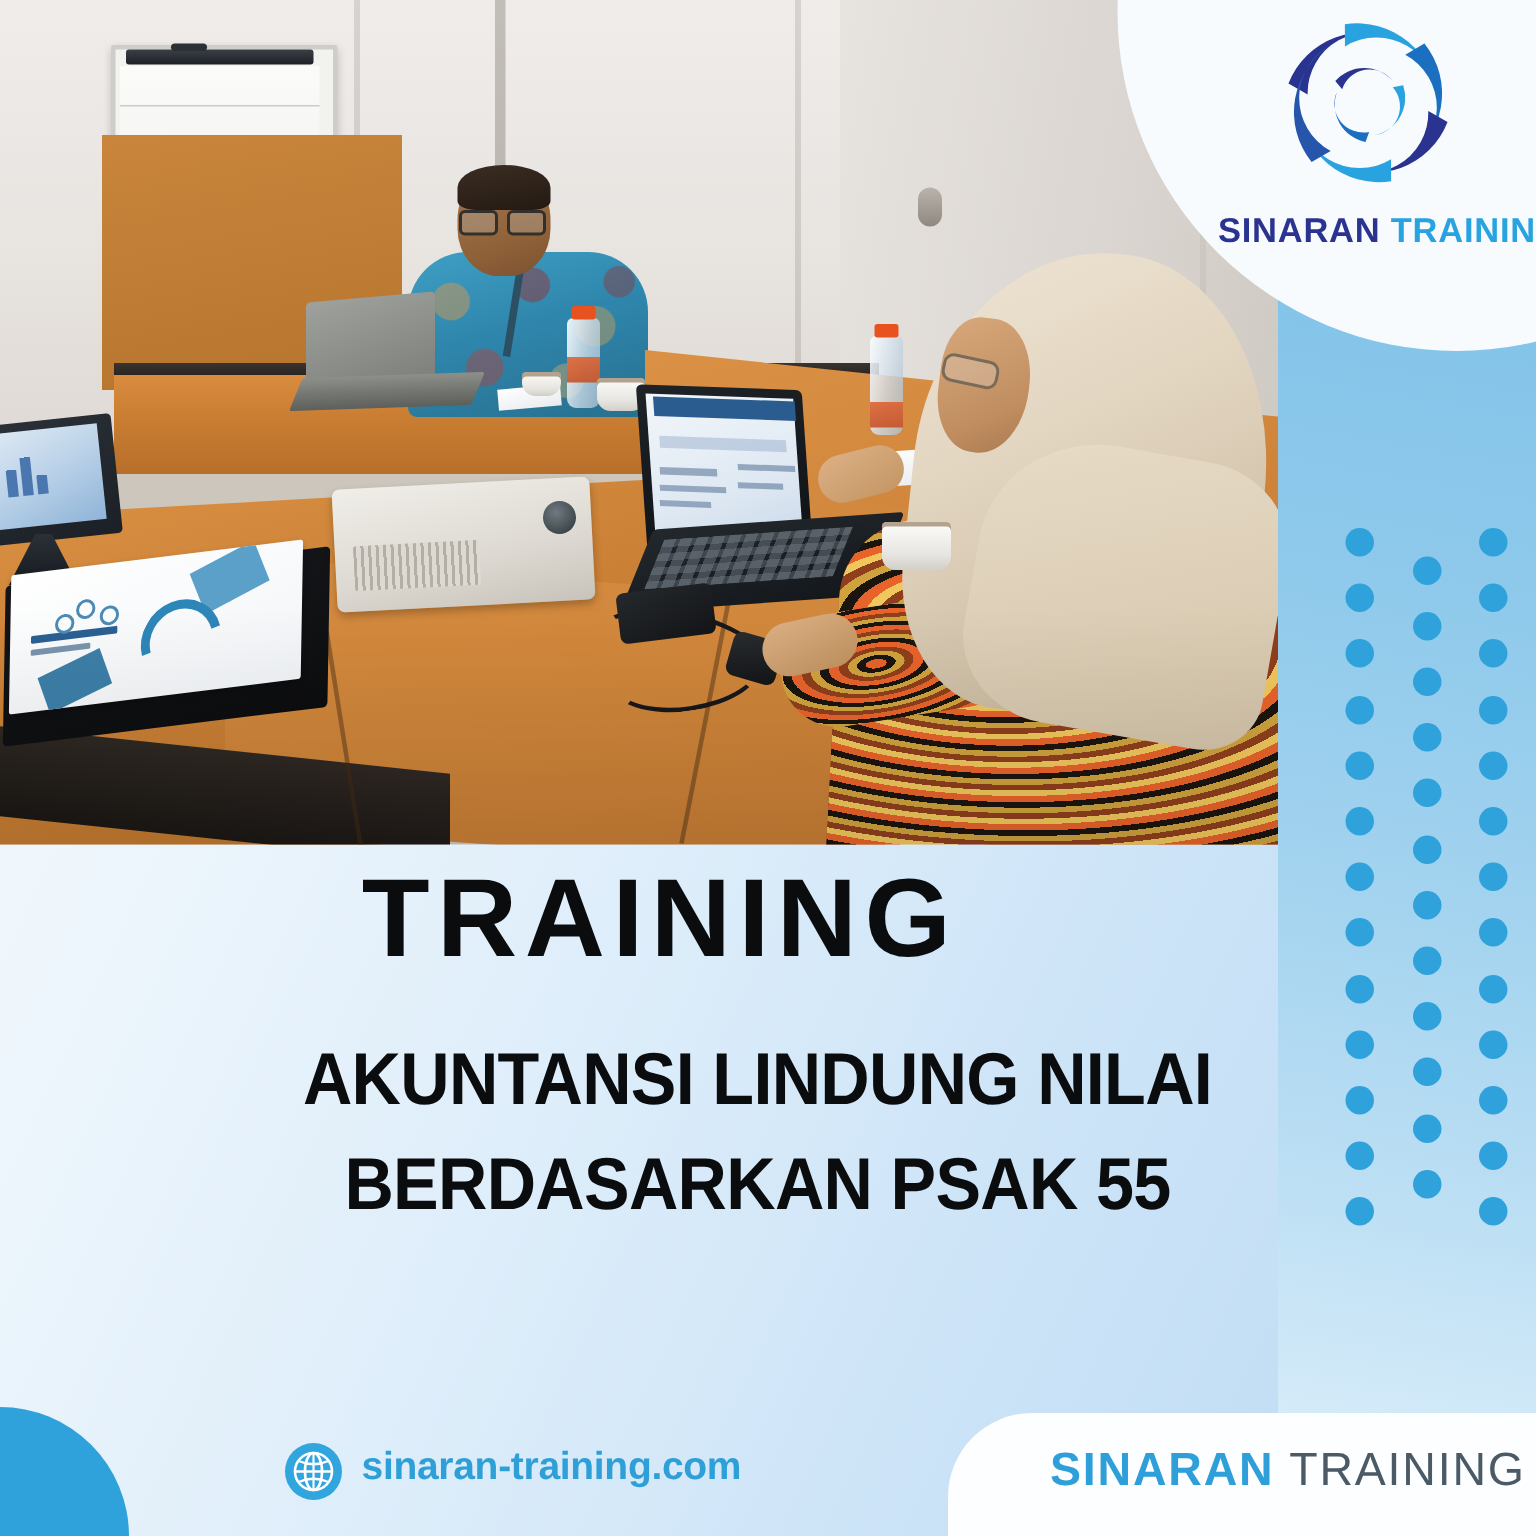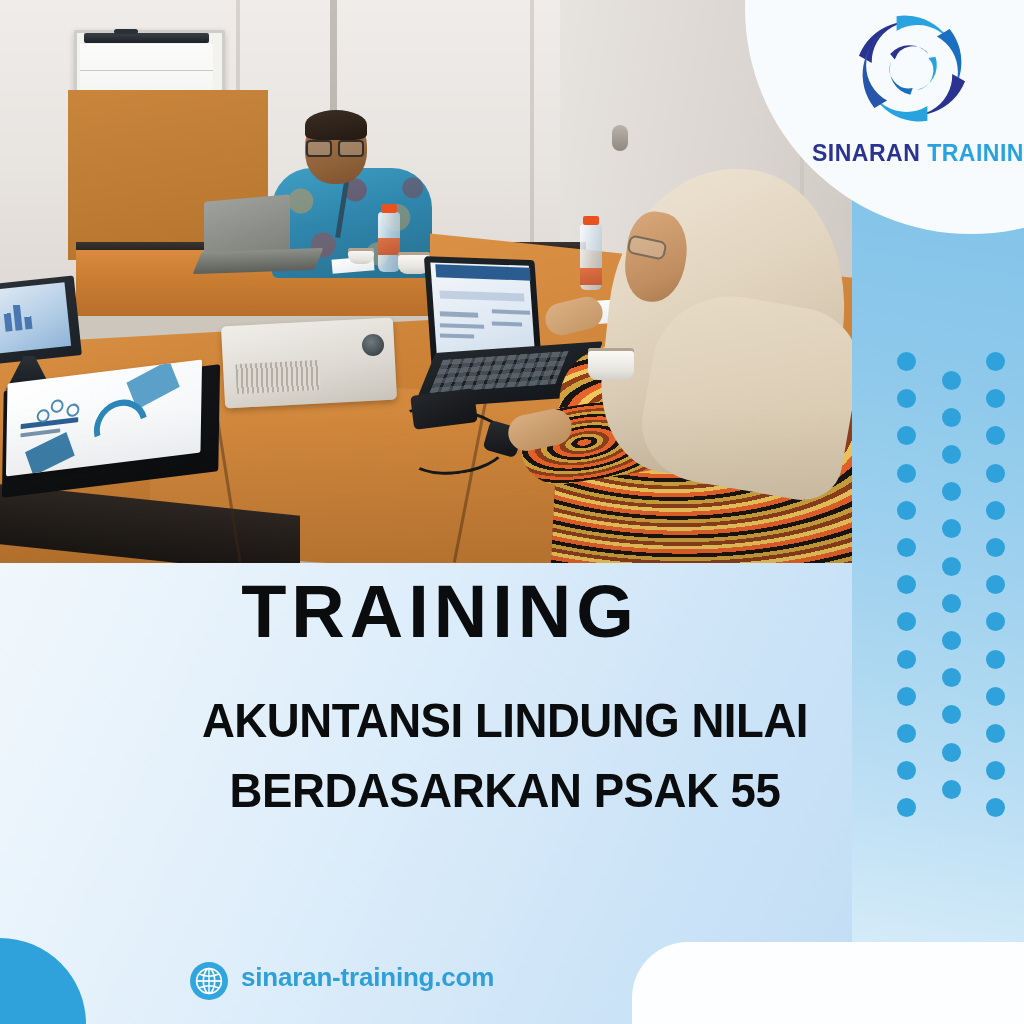--- a/index.html
+++ b/index.html
@@ -718,20 +718,23 @@
   <div class="headline">TRAINING</div>
 
   <div class="subtitle">
     <span class="sub-line">AKUNTANSI LINDUNG NILAI</span>
     <span class="sub-line">BERDASARKAN PSAK 55</span>
   </div>
 
   <div class="corner-blue"></div>
 
   <div class="footer-card"></div>
+  <div class="footer-brand">
+    <span class="fb1">SINARAN</span><span>&nbsp;</span><span class="fb2">TRAINING</span>
+  </div>
 
   <div class="web-row">
     <div class="globe-icon">
       <svg viewBox="0 0 40 40" width="38" height="38" aria-hidden="true">
         <circle cx="20" cy="20" r="13" fill="none" stroke="#ffffff" stroke-width="1.8"></circle>
         <ellipse cx="20" cy="20" rx="6" ry="13" fill="none" stroke="#ffffff" stroke-width="1.8"></ellipse>
         <line x1="7" y1="20" x2="33" y2="20" stroke="#ffffff" stroke-width="1.8"></line>
         <path d="M 9.6 12.6 Q 20 17.2 30.4 12.6" fill="none" stroke="#ffffff" stroke-width="1.6"></path>
         <path d="M 9.6 27.4 Q 20 22.8 30.4 27.4" fill="none" stroke="#ffffff" stroke-width="1.6"></path>
         <line x1="20" y1="7" x2="20" y2="33" stroke="#ffffff" stroke-width="1.5"></line>

